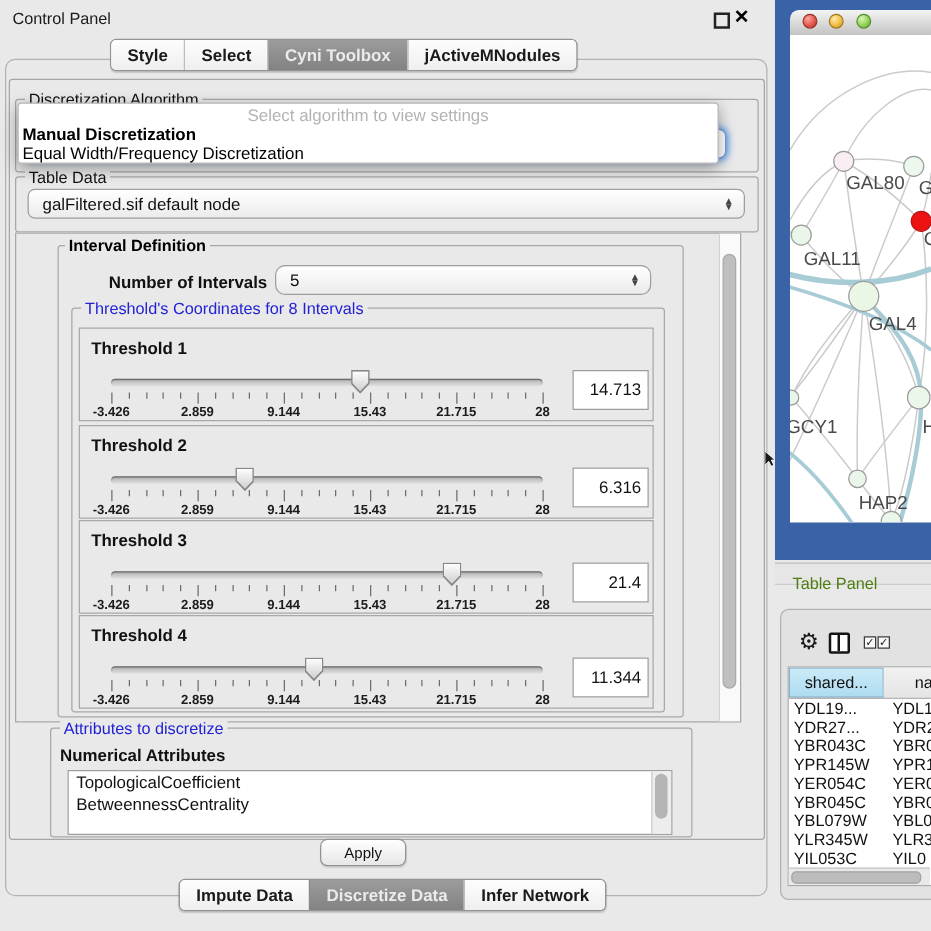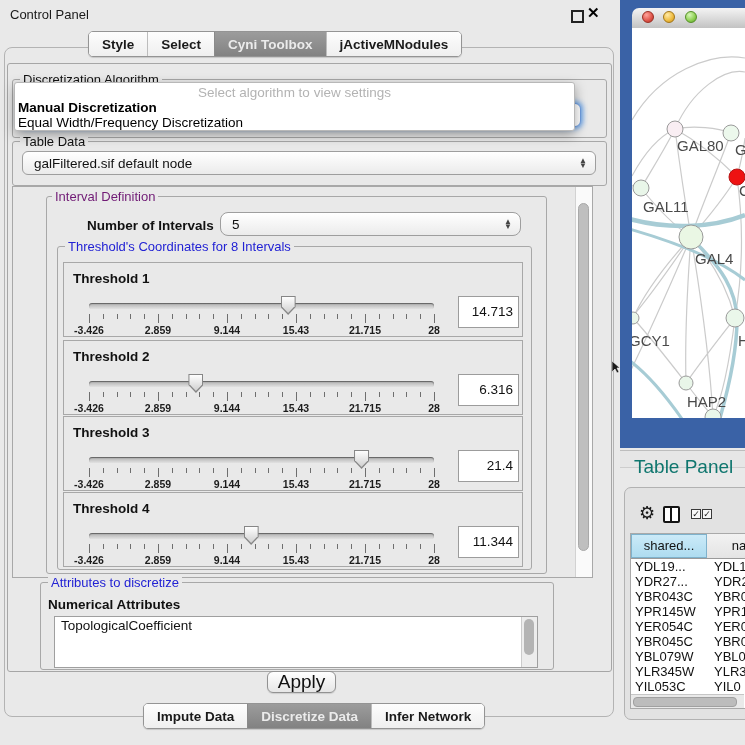--- a/index.html
+++ b/index.html
@@ -20,21 +20,21 @@
           background:#fff;z-index:6;box-shadow:0 1px 1px rgba(0,0,0,.15);}
   .tab{display:flex;align-items:center;padding:0 13px;font-size:13.5px;font-weight:bold;color:#1a1a1a;
        background:linear-gradient(#fdfdfd,#efefef);border-left:1px solid #bdbdbd;cursor:default;}
   .tab:first-child{border-left:none;}
   .tab.selected{background:linear-gradient(#9c9c9c,#828282);color:#ebebeb;border-left-color:#8a8a8a;}
   .tab .net-icon{margin-right:6px;display:inline-flex;}
 
   
   .group{border:1px solid #a8a8a8;border-radius:3px;background:#e9e9e9;}
   .group-label{font-size:13px;background:#e9e9e9;padding:0 3px;white-space:nowrap;z-index:3;}
-  .lbl-green{color:#701a75;}
+  .lbl-green{color:#000000;font-weight:bold;}
   .lbl-blue{color:#2222d4;}
 
   
   .combo{background:linear-gradient(#ffffff,#ebebeb);border:1px solid #9e9e9e;border-radius:6px;
          display:flex;align-items:center;padding-left:11px;font-size:13.5px;color:#111;}
   .combo .spin{position:absolute;right:8px;top:50%;transform:translateY(-50%);
                font-size:8px;line-height:5px;color:#444;text-align:center;}
   .combo-focus{box-shadow:0 0 5px 2px rgba(96,158,233,.95);border-color:#6f9ddf;background:#fff;}
 
   
@@ -65,37 +65,37 @@
   .t-ticklabels span{position:absolute;transform:translateX(-50%);font-size:10.5px;font-weight:bold;color:#1c1c1c;white-space:nowrap;}
   .t-value{position:absolute;left:394px;top:33px;width:54px;height:30px;background:#fff;border:1px solid #9c9c9c;
            text-align:right;line-height:30px;padding-right:5px;font-size:13.5px;box-sizing:content-box;}
 
   
   .attr-list{left:54px;top:616px;width:484px;height:52px;background:#fff;border:1px solid #9f9f9f;box-sizing:border-box;overflow:hidden;}
   .attr-item{height:18px;line-height:18px;padding-left:6px;font-size:13.5px;white-space:nowrap;}
   .attr-scroll{position:absolute;right:0;top:0;width:15px;height:100%;background:#ededed;border-left:1px solid #cccccc;}
   .attr-thumb{position:absolute;left:2px;top:2px;width:10px;height:36px;background:#b4b4b4;border-radius:5px;}
 
-  .apply-btn{left:267px;top:671px;width:67px;height:20px;border:1px solid #929292;border-radius:6px;
-             background:linear-gradient(#ffffff,#e6e6e6);text-align:center;line-height:20px;font-size:19px;
+  .apply-btn{left:256px;top:671px;width:67px;height:20px;border:1px solid #929292;border-radius:6px;
+             background:linear-gradient(#ffffff,#e6e6e6);text-align:center;line-height:20px;font-size:12px;
              box-shadow:0 1px 1px rgba(0,0,0,.12);}
 
   
   .net-window{left:620px;top:0;width:125px;height:448px;background:#3a62a6;}
   .net-titlebar{position:absolute;left:12px;top:8px;width:113px;height:20px;
                 background:linear-gradient(#f4f4f4,#c3c3c3);border-bottom:1px solid #8b8b8b;border-top-left-radius:7px;}
   .traffic{position:absolute;top:3px;width:12px;height:12px;border-radius:50%;box-sizing:border-box;}
   .tl-red{left:10px;background:radial-gradient(circle at 35% 30%,#ffa49b,#de5449 60%,#ad3026);border:1px solid #992e23;}
   .tl-yellow{left:31px;background:radial-gradient(circle at 35% 30%,#ffeaa6,#edba3e 60%,#c78d1e);border:1px solid #a27618;}
   .tl-green{left:53px;background:radial-gradient(circle at 35% 30%,#d7f6b8,#8ccf50 60%,#5b9c2d);border:1px solid #548f26;}
   .net-canvas{position:absolute;left:12px;top:28px;width:113px;height:390px;background:#fff;overflow:hidden;}
 
   
   .tp-strip{left:620px;top:450px;width:125px;height:18px;background:#e6e6e6;border-top:1px solid #bdbdbd;
-            border-bottom:1px solid #cdcdcd;line-height:31px;padding-left:14px;font-size:19px;color:#0f766e;box-sizing:border-box;}
+            border-bottom:1px solid #cdcdcd;line-height:31px;padding-left:14px;font-size:13px;color:#4d7c0f;box-sizing:border-box;}
   .tp-panel{left:624px;top:487px;width:130px;height:231px;background:#e2e2e2;border:1px solid #b2b2b2;border-radius:7px;}
   .gear-icon{left:639px;top:502px;font-size:18px;color:#1a1a1a;}
   .col-icon{left:663px;top:506px;width:13px;height:13px;border:2px solid #141414;border-radius:2px;background:#fff;}
   .col-icon::after{content:"";position:absolute;left:5px;top:0;width:2px;height:13px;background:#141414;}
   .chk{width:8px;height:8px;border:1.5px solid #3a3a3a;font-size:9px;line-height:8px;color:#222;text-align:center;background:#f8f8f8;}
   .tp-table{left:630px;top:533px;width:160px;height:176px;background:#fff;border:1px solid #a9a9a9;overflow:hidden;box-sizing:border-box;}
   .tp-header{display:flex;height:24px;border-bottom:1px solid #9a9a9a;}
   .th1{width:76px;background:linear-gradient(#cbeaf8,#aedcf0);border:1px solid #7fb2cc;box-sizing:border-box;
        text-align:center;line-height:22px;font-size:13px;}
   .th2{width:82px;background:linear-gradient(#f2f2f2,#e4e4e4);text-align:center;line-height:23px;font-size:13px;}
@@ -341,20 +341,21 @@
       <div class="t-value">11.344</div>
     </div>
   </div>
 
 <div class="abs group" style="left:40px;top:582px;width:512px;height:86px;"></div>
 <div class="abs group-label lbl-blue" style="left:48px;top:575px;">Attributes to discretize</div>
 <div class="abs" style="left:48px;top:597px;font-weight:bold;font-size:13.5px;">Numerical Attributes</div>
 <div class="abs attr-list">
   <div id="attr-items" style="width:467px;">
       <div class="attr-item">TopologicalCoefficient</div>
+      <div class="attr-item">BetweennessCentrality</div>
     </div>
   <div class="attr-scroll">
     <div class="attr-thumb"></div>
   </div>
 </div>
 
 <div class="abs apply-btn">Apply</div>
 
 <div class="abs tabbar" id="bottom-tabbar" style="left:143px;top:703px;">
     <div class="tab">

